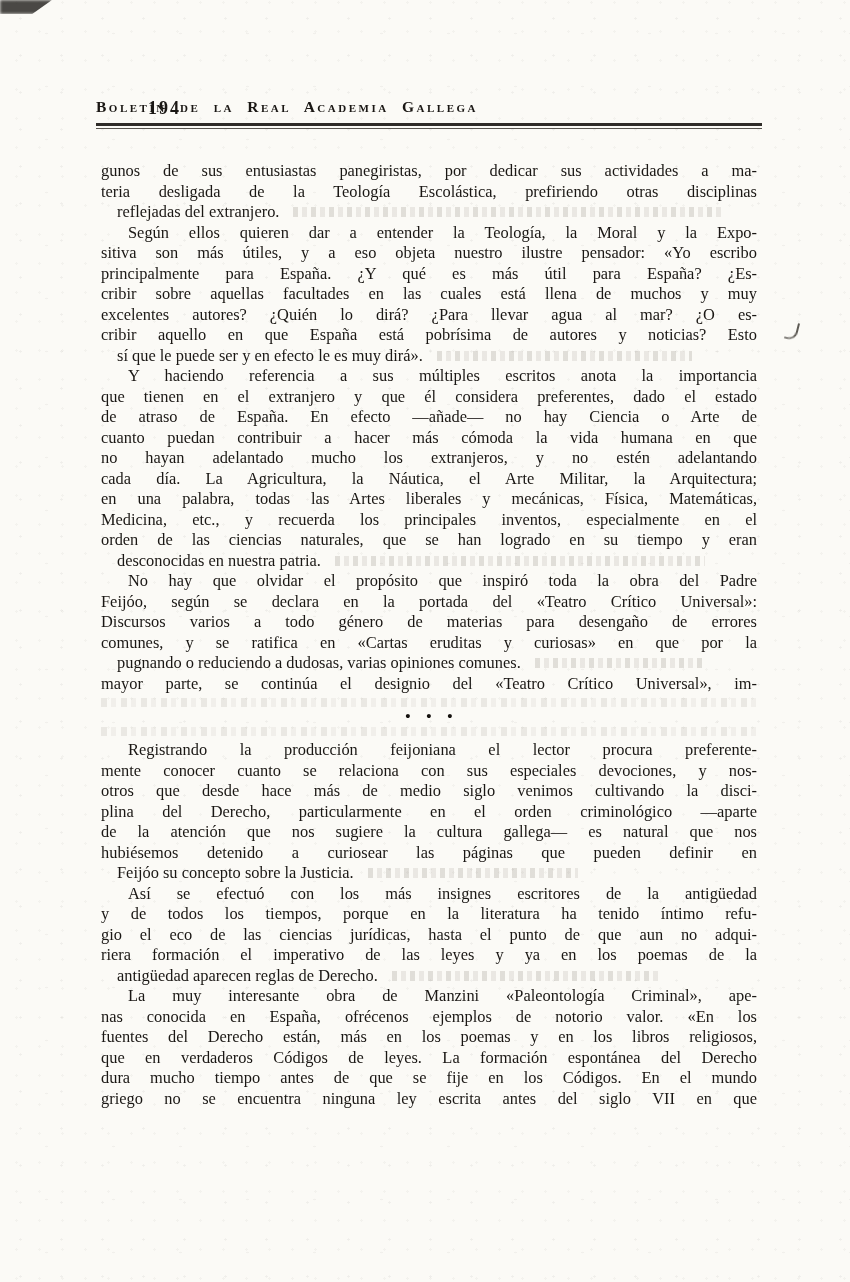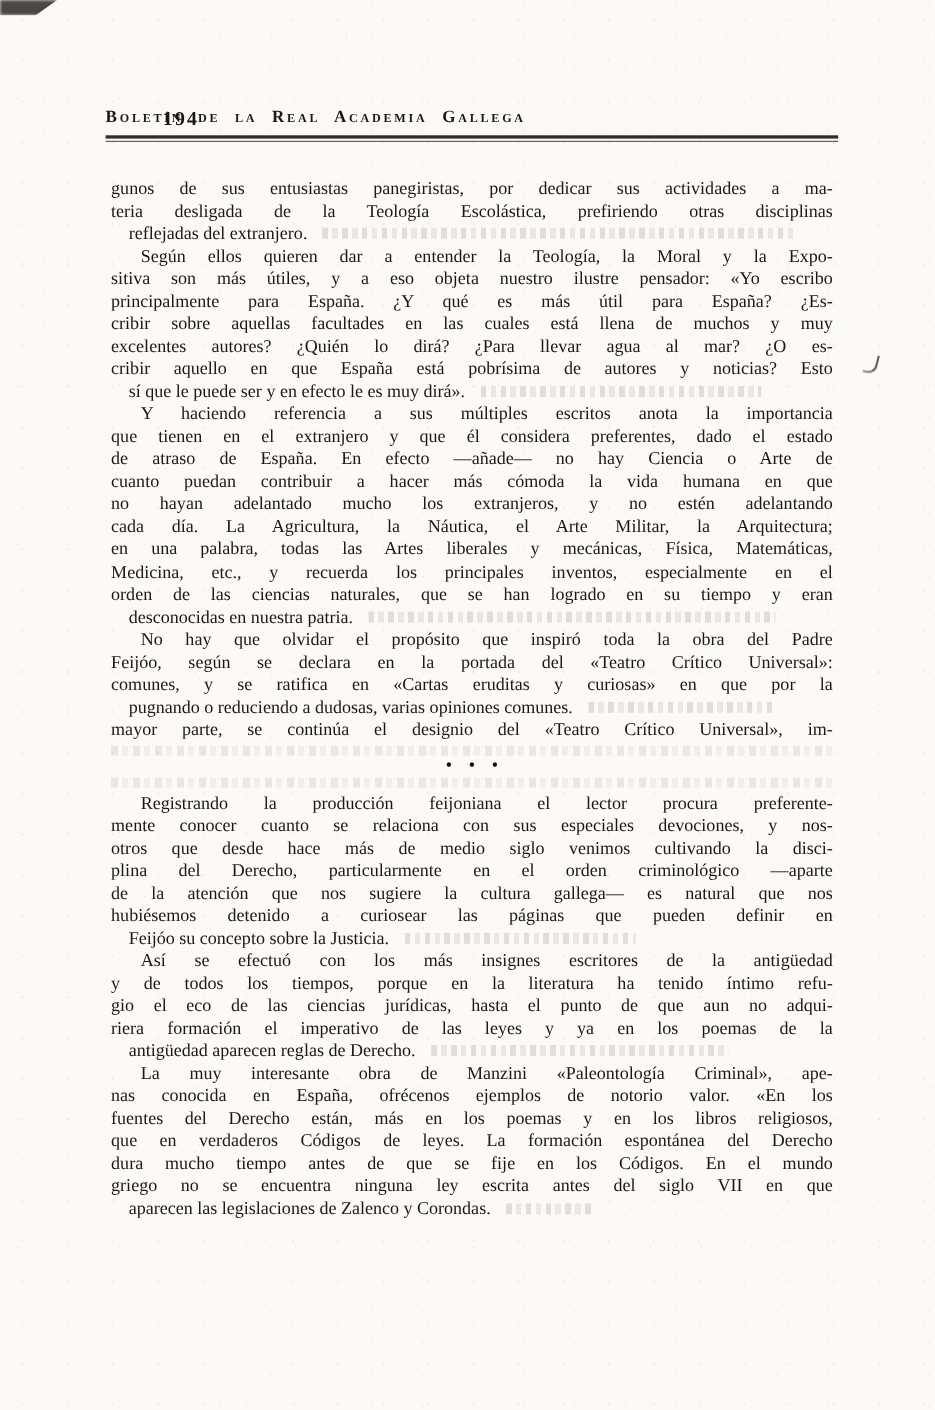--- a/index.html
+++ b/index.html
@@ -114,20 +114,21 @@
       <div class="line"><span>no hayan adelantado mucho los extranjeros, y no estén adelantando</span></div>
       <div class="line"><span>cada día. La Agricultura, la Náutica, el Arte Militar, la Arquitectura;</span></div>
       <div class="line"><span>en una palabra, todas las Artes liberales y mecánicas, Física, Matemáticas,</span></div>
       <div class="line"><span>Medicina, etc., y recuerda los principales inventos, especialmente en el</span></div>
       <div class="line"><span>orden de las ciencias naturales, que se han logrado en su tiempo y eran</span></div>
       <div class="line para-end"><span>desconocidas en nuestra patria.</span><span class="ghost" style="width: 370px;"></span></div>
     </div>
     <div class="para">
       <div class="line first"><span>No hay que olvidar el propósito que inspiró toda la obra del Padre</span></div>
       <div class="line"><span>Feijóo, según se declara en la portada del «Teatro Crítico Universal»:</span></div>
+      <div class="line"><span>Discursos varios a todo género de materias para desengaño de errores</span></div>
       <div class="line"><span>comunes, y se ratifica en «Cartas eruditas y curiosas» en que por la</span></div>
       <div class="line para-end"><span>pugnando o reduciendo a dudosas, varias opiniones comunes.</span><span class="ghost" style="width: 170px;"></span></div>
       <div class="line"><span>mayor parte, se continúa el designio del «Teatro Crítico Universal», im-</span></div>
     </div>
     <div class="sepblock">
       <div class="ghostline"></div>
       <div class="sep-dots">• • •</div>
       <div class="ghostline"></div>
     </div>
     <div class="para">
@@ -146,15 +147,14 @@
       <div class="line"><span>riera formación el imperativo de las leyes y ya en los poemas de la</span></div>
       <div class="line para-end"><span>antigüedad aparecen reglas de Derecho.</span><span class="ghost" style="width: 270px;"></span></div>
     </div>
     <div class="para">
       <div class="line first"><span>La muy interesante obra de Manzini «Paleontología Criminal», ape-</span></div>
       <div class="line"><span>nas conocida en España, ofrécenos ejemplos de notorio valor. «En los</span></div>
       <div class="line"><span>fuentes del Derecho están, más en los poemas y en los libros religiosos,</span></div>
       <div class="line"><span>que en verdaderos Códigos de leyes. La formación espontánea del Derecho</span></div>
       <div class="line"><span>dura mucho tiempo antes de que se fije en los Códigos. En el mundo</span></div>
       <div class="line"><span>griego no se encuentra ninguna ley escrita antes del siglo VII en que</span></div>
-      <div class="line para-end"><span>aparecen las legislaciones de Zalenco y Corondas.</span><span class="ghost" style="width: 80px;"></span></div>
     </div>
   </div>
 
 </body></html>

